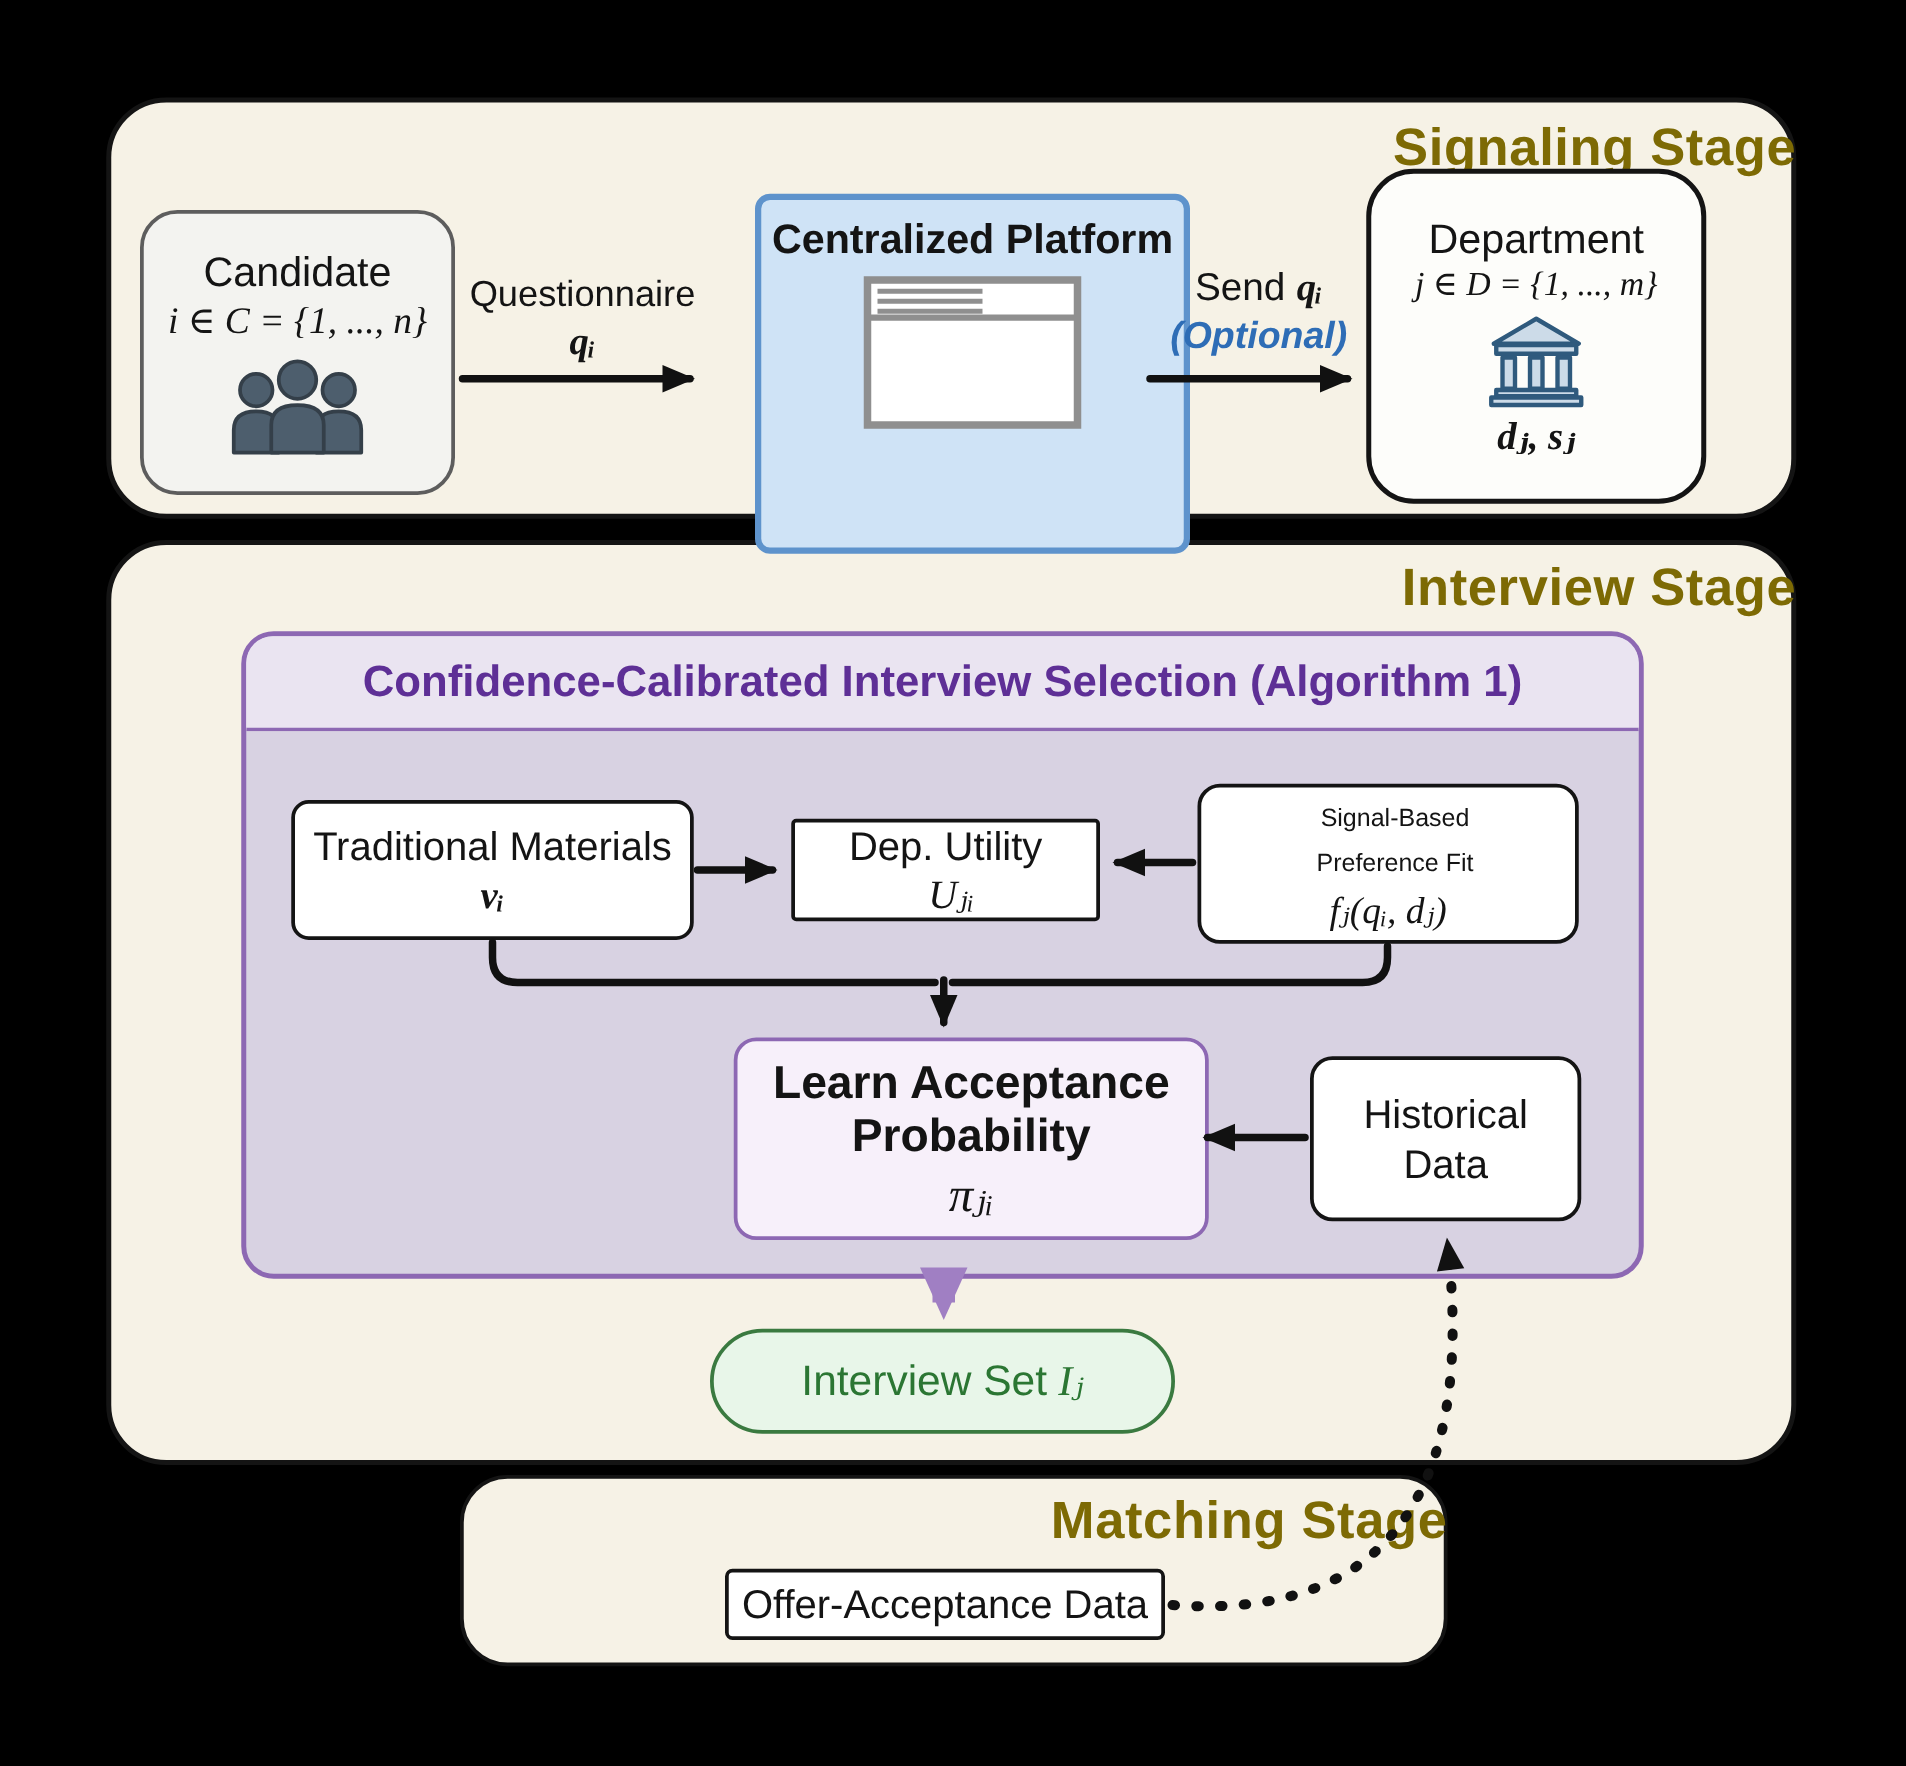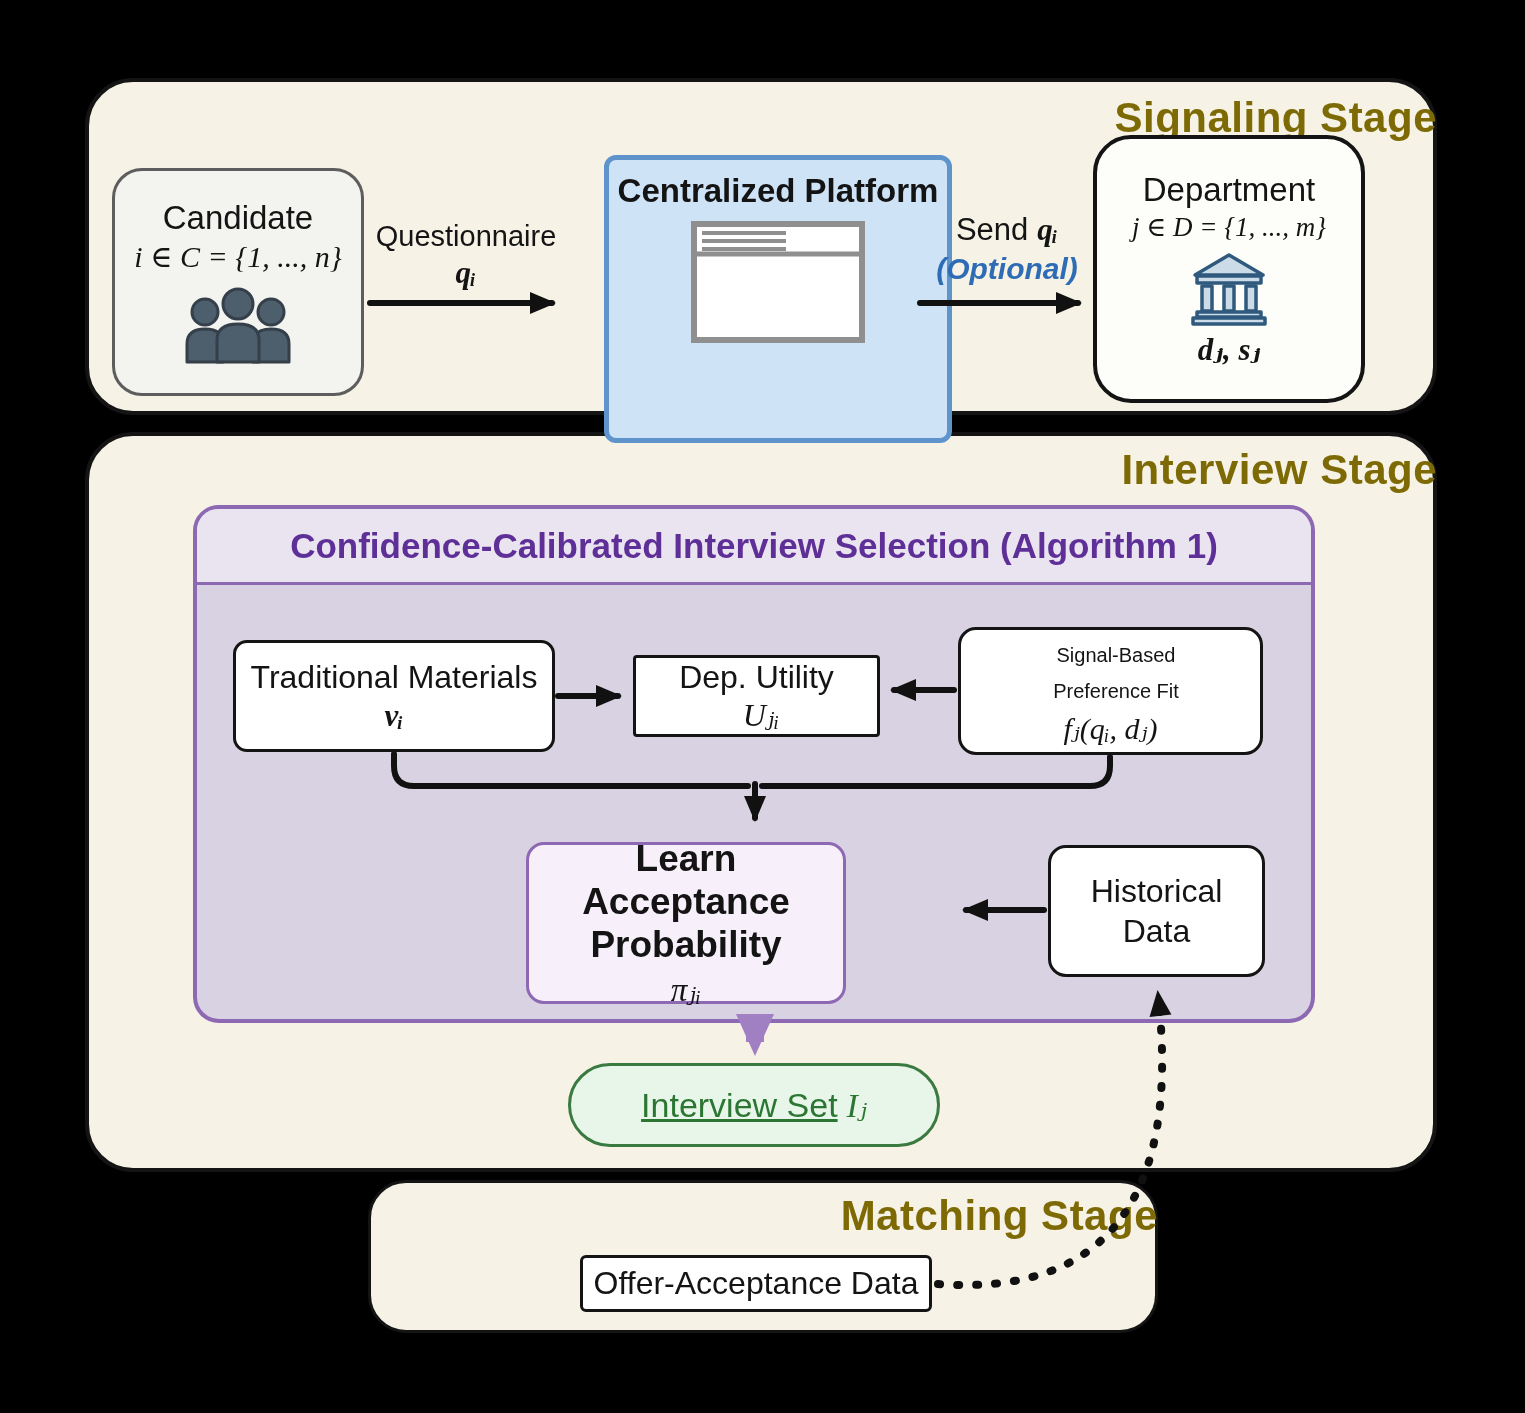--- a/index.html
+++ b/index.html
@@ -46,29 +46,29 @@
   .tm-box .l2 { font-size:31px; margin-top:2px; }
 
   .du-box { left:633px; top:655px; width:247px; height:82px; border-radius:4px; flex-direction:column; }
   .du-box .l1 { font-size:32px; }
   .du-box .l2 { font-size:32px; margin-left:9px; }
 
   .sb-box { left:958px; top:627px; width:305px; height:128px; border-radius:18px; }
   .sb-box .l1, .sb-box .l2 { font-size:20px; line-height:36px;margin-left:11px; }
   .sb-box .l3 { font-size:30px; margin-top:2px; }
 
-  .learn-box { left:526px; top:830px; width:320px; height:162px; background:#f7f0fa; border:3.5px solid #8d68b3; border-radius:18px;margin-top:12px; }
+  .learn-box { left:587px; top:830px; width:380px; height:162px; background:#f7f0fa; border:3.5px solid #8d68b3; border-radius:18px; }
   .learn-box .l1, .learn-box .l2 { font-size:37px; font-weight:bold; line-height:43px; }
-  .learn-box .l3 { font-size:33px; margin-top:4px; }
+  .learn-box .l3 { font-size:39px; margin-top:4px; }
 
   .hist-box { left:1048px; top:845px; width:217px; height:132px; border-radius:18px; }
   .hist-box .l1, .hist-box .l2 { font-size:32px; line-height:40px; }
 
   .iset-box { left:568px; top:1063px; width:372px; height:84px; background:#e8f6e9; border:3.5px solid #3a7a40; border-radius:42px; flex-direction:row; color:#2b7633; }
-  .iset-box .l1 { font-size:34px;text-decoration:underline; }
+  .iset-box .l1 { font-size:34px; }
   .iset-box .l2 { font-size:34px; margin-left:9px; }
 
   .matching-box { left:368px; top:1180px; width:790px; height:153px; border-radius:38px; }
   .offer-box { left:580px; top:1255px; width:352px; height:57px; border-radius:6px; }
   .offer-box .l1 { font-size:32px; }
 
   .overlay { position:absolute; left:0; top:0; pointer-events:none; }
 </style>
 </head>
 <body>

